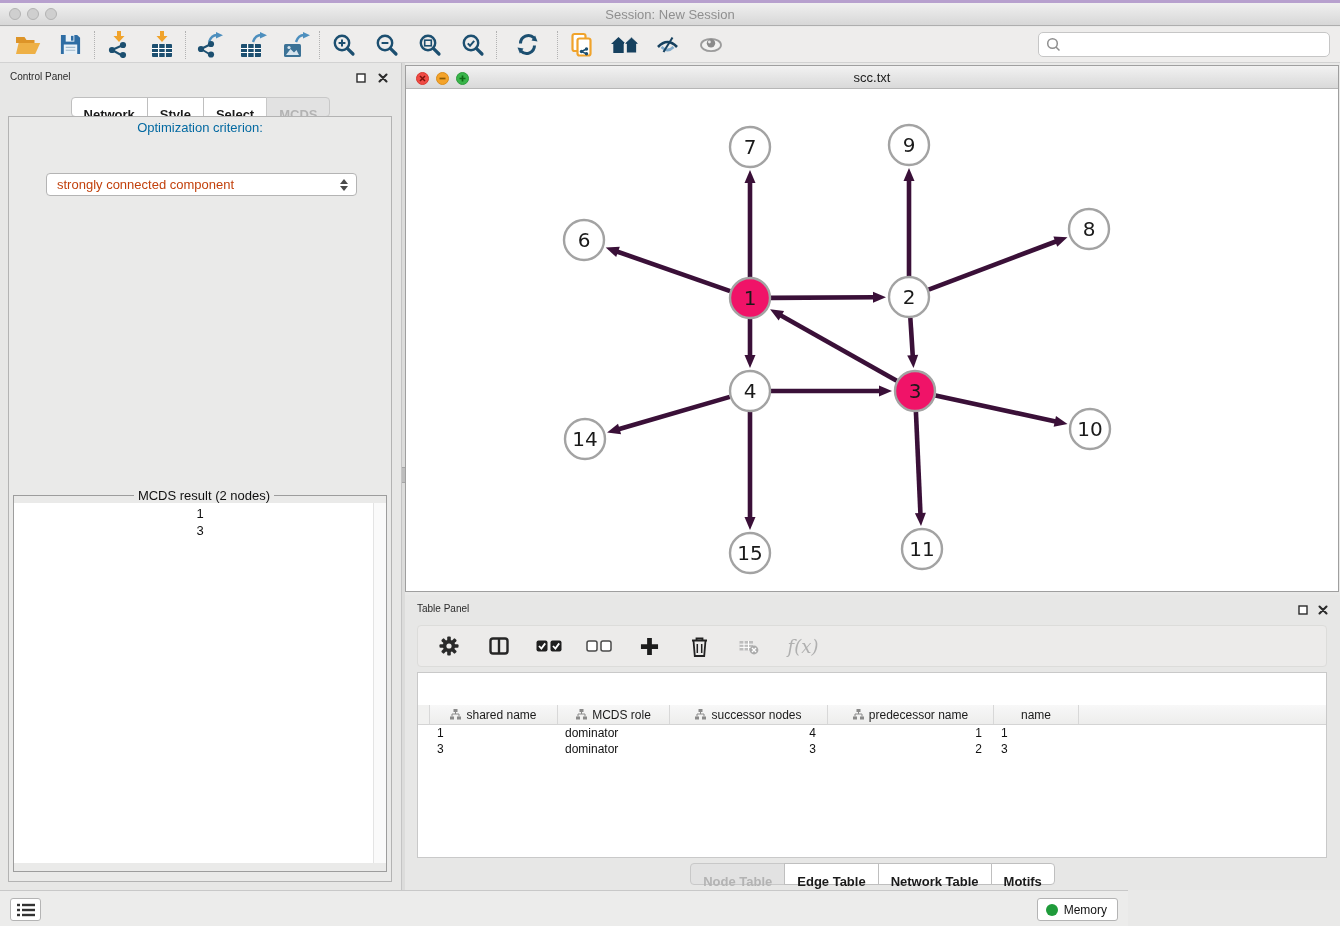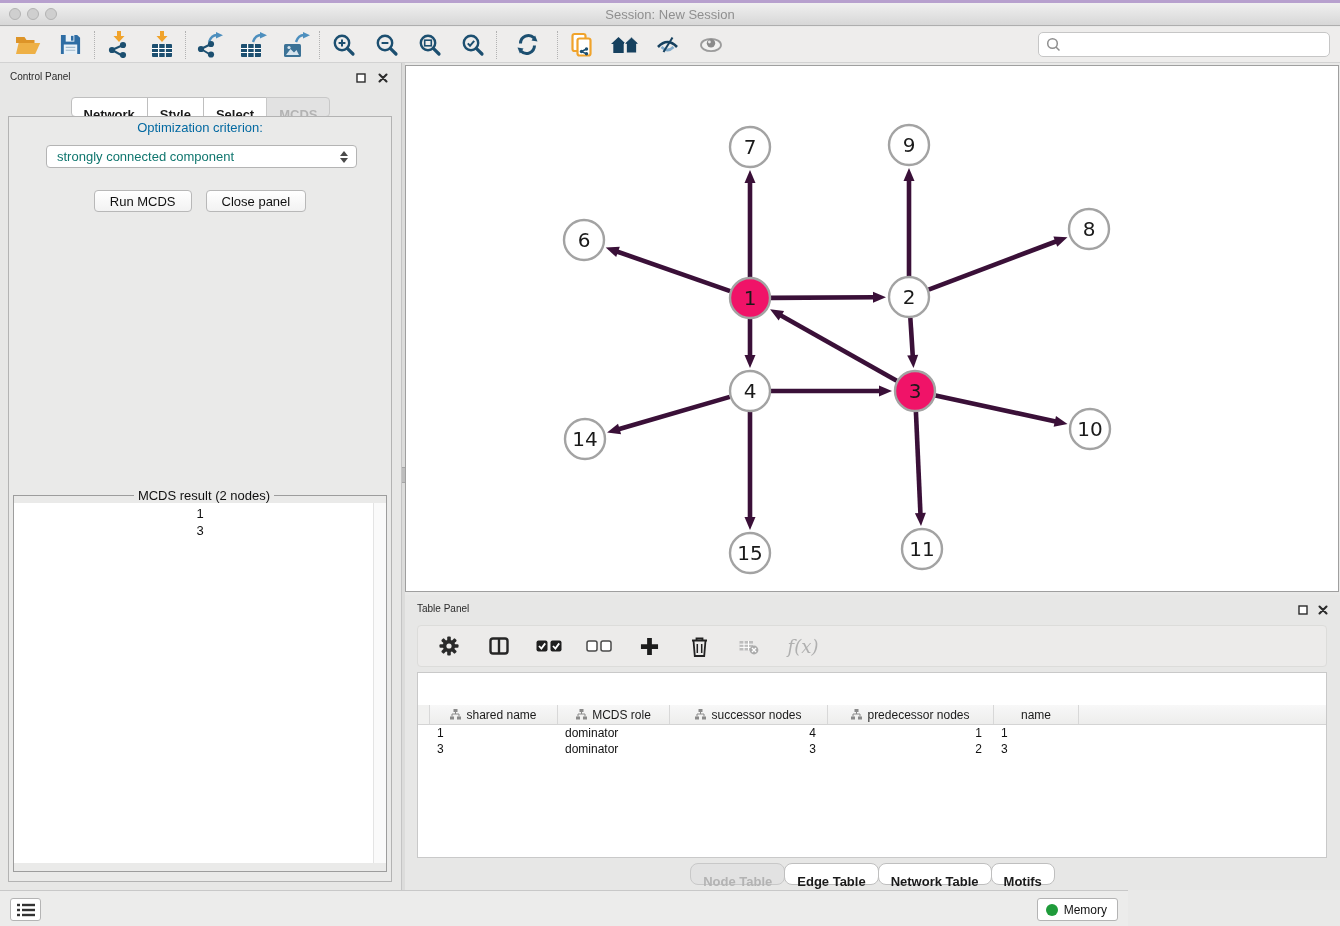--- a/index.html
+++ b/index.html
@@ -33,22 +33,22 @@
   .cp-tabs { position:absolute; left:0; top:34px; width:100%; display:flex; justify-content:center; }
   .seg { height:20px; line-height:18px; padding:8px 12px; background:#fff; border:1px solid #bfbfbf;
          margin-left:-1px; font-size:13px; font-weight:600; color:#1a1a1a; cursor:default; white-space:nowrap; }
   .seg:first-child { border-radius:4px 0 0 4px; margin-left:0; }
   .seg:last-child { border-radius:0 4px 4px 0; }
   .seg.active { background:#e2e2e2; color:#b3b3b3; border-color:#c8c8c8; }
 
   .cp-box { position:absolute; left:8px; top:53px; width:384px; height:766px;
             background:#eaeae9; border:1px solid #b3b3b3; }
   .opt-label { position:absolute; left:0; right:0; top:3px; text-align:center; font-size:13px; color:#0369a1; }
-  .criterion-select { position:absolute; left:37px; top:28px; width:311px; height:23px; background:#fff;
-                      border:1px solid #b4b4b4; border-radius:4px; font-size:13px; color:#0f766e;
+  .criterion-select { position:absolute; left:37px; top:56px; width:311px; height:23px; background:#fff;
+                      border:1px solid #b4b4b4; border-radius:4px; font-size:13px; color:#c2410c;
                       display:flex; align-items:center; padding-left:10px; cursor:default; }
   .stepper { position:absolute; right:8px; top:50%; transform:translateY(-50%);
              display:flex; flex-direction:column; gap:2px; }
   .tri-up { width:0; height:0; border-left:4px solid transparent; border-right:4px solid transparent;
             border-bottom:5px solid #4a4a4a; }
   .tri-down { width:0; height:0; border-left:4px solid transparent; border-right:4px solid transparent;
               border-top:5px solid #4a4a4a; }
   .btn-row { position:absolute; left:0; right:0; top:73px; display:flex; justify-content:center; gap:14px; }
   .mac-btn { height:22px; padding:0 15px; background:linear-gradient(#ffffff,#f2f2f2);
              border:1px solid #b8b8b8; border-radius:4px; font-size:13px; color:#111;
@@ -91,21 +91,21 @@
   .th { display:flex; align-items:center; justify-content:center; gap:5px;
         border-right:1px solid #d8d8d8; font-size:12px; color:#1b1b1b; cursor:default; }
   .th-gutter { width:12px; border-right:1px solid #d8d8d8; background:#f1f1f0; }
   .trow { height:16px; display:flex; font-size:12px; color:#111; align-items:center; cursor:default; }
   .trow .gutter { width:12px; }
   .cell { overflow:hidden; white-space:nowrap; }
   .cell.left { padding-left:7px; text-align:left; }
   .cell.right { padding-right:12px; text-align:right; }
 
   .tp-tabs { position:absolute; left:0; right:0; top:268px; display:flex; justify-content:center; }
-  .tp-tabs .seg { height:22px; line-height:20px;border-radius:8px; }
+  .tp-tabs .seg { height:22px; line-height:20px; }
 
   
   .status-bar { position:absolute; left:0; top:890px; width:1128px; height:36px; background:#ececeb;
                 border-top:1px solid #c8c8c8; }
   .list-btn { position:absolute; left:10px; top:7px; width:31px; height:23px; background:#fff;
               border:1px solid #b4b4b4; border-radius:3px; display:flex; align-items:center;
               justify-content:center; cursor:default; }
   .memory-btn { position:absolute; right:10px; top:7px; height:23px; padding:0 10px 0 8px; background:#fff;
                 border:1px solid #b4b4b4; border-radius:3px; display:flex; align-items:center; gap:6px;
                 font-size:12px; color:#111; cursor:default; }
@@ -283,40 +283,57 @@
 
   <div class="cp-box">
     <div class="opt-label">Optimization criterion:</div>
     <div class="criterion-select">
       <span>strongly connected component</span>
       <span class="stepper">
         <span class="tri-up"></span>
           <span class="tri-down"></span>
       </span>
     </div>
-    <div class="btn-row">
-      <button class="mac-btn">Run MCDS</button>
-      <button class="mac-btn">Close panel</button>
-    </div>
     <fieldset class="result-fieldset">
       <legend>MCDS result (2 nodes)</legend>
       <div class="result-area" id="result-area">
         <div class="scroll-track"></div>
       <div>1</div>
           <div>3</div>
         </div>
     </fieldset>
   </div>
 </div>
 
 <div class="v-splitter">
   <div class="v-grip"></div>
 </div>
 
 <div class="network-window">
+  <div class="nw-titlebar">
+    <span class="nw-dot" style="left:10px">
+      <svg width="13" height="13" viewBox="0 0 13 13">
+        <circle cx="6.5" cy="6.5" r="6" fill="#ef4b45" stroke="#d8382f"></circle>
+        <path d="M4 4l5 5M9 4L4 9" stroke="#7e120c" stroke-width="1.5"></path>
+      </svg>
+    </span>
+    <span class="nw-dot" style="left:30px">
+      <svg width="13" height="13" viewBox="0 0 13 13">
+        <circle cx="6.5" cy="6.5" r="6" fill="#f4a32a" stroke="#d98d1c"></circle>
+        <path d="M3.5 6.5h6" stroke="#8a5a05" stroke-width="1.7"></path>
+      </svg>
+    </span>
+    <span class="nw-dot" style="left:50px">
+      <svg width="13" height="13" viewBox="0 0 13 13">
+        <circle cx="6.5" cy="6.5" r="6" fill="#39b54a" stroke="#2d9a3c"></circle>
+        <path d="M6.5 3.5v6M3.5 6.5h6" stroke="#0e6a16" stroke-width="1.7"></path>
+      </svg>
+    </span>
+    <div class="nw-title">scc.txt</div>
+  </div>
   <div class="nw-canvas">
     <svg id="graph-svg" width="932" height="503" viewBox="0 0 932 503">
         <g>
           <line x1="344" y1="188" x2="344" y2="92" stroke="#3a1038" stroke-width="4.6"></line>
           <polygon points="344,81 349.5,94 338.5,94" fill="#3a1038"></polygon>
         </g>
         <g>
           <line x1="324.1752536154717" y1="202.07328138371903" x2="210.0972084320934" y2="162.2146872835025" stroke="#3a1038" stroke-width="4.6"></line>
           <polygon points="199.71281746876906,158.5864061035458 213.7994201063125,157.6821792891052 210.17113892635584,168.06657025242953" fill="#3a1038"></polygon>
         </g>
@@ -518,21 +535,21 @@
           </svg>
           <span>successor nodes</span>
         </div>
         <div class="th" style="width: 166px;">
           <svg width="11" height="11" viewBox="0 0 11 11">
             <rect x="3.5" y="0" width="4" height="3" fill="#8a8a8a"></rect>
             <rect x="0" y="7.5" width="4" height="3" fill="#8a8a8a"></rect>
             <rect x="7" y="7.5" width="4" height="3" fill="#8a8a8a"></rect>
             <path d="M5.5 3v2M2 7.5V5h7v2.5" stroke="#8a8a8a" fill="none"></path>
           </svg>
-          <span>predecessor nodes</span>
+          <span>predecessor name</span>
         </div>
         <div class="th" style="width: 85px;">
           <span>name</span>
         </div>
       </div>
     <div id="table-body">
         <div class="trow">
           <div class="gutter"></div>
           <div class="cell left" style="width: 128px;">1</div>
           <div class="cell left" style="width: 112px;">dominator</div>

